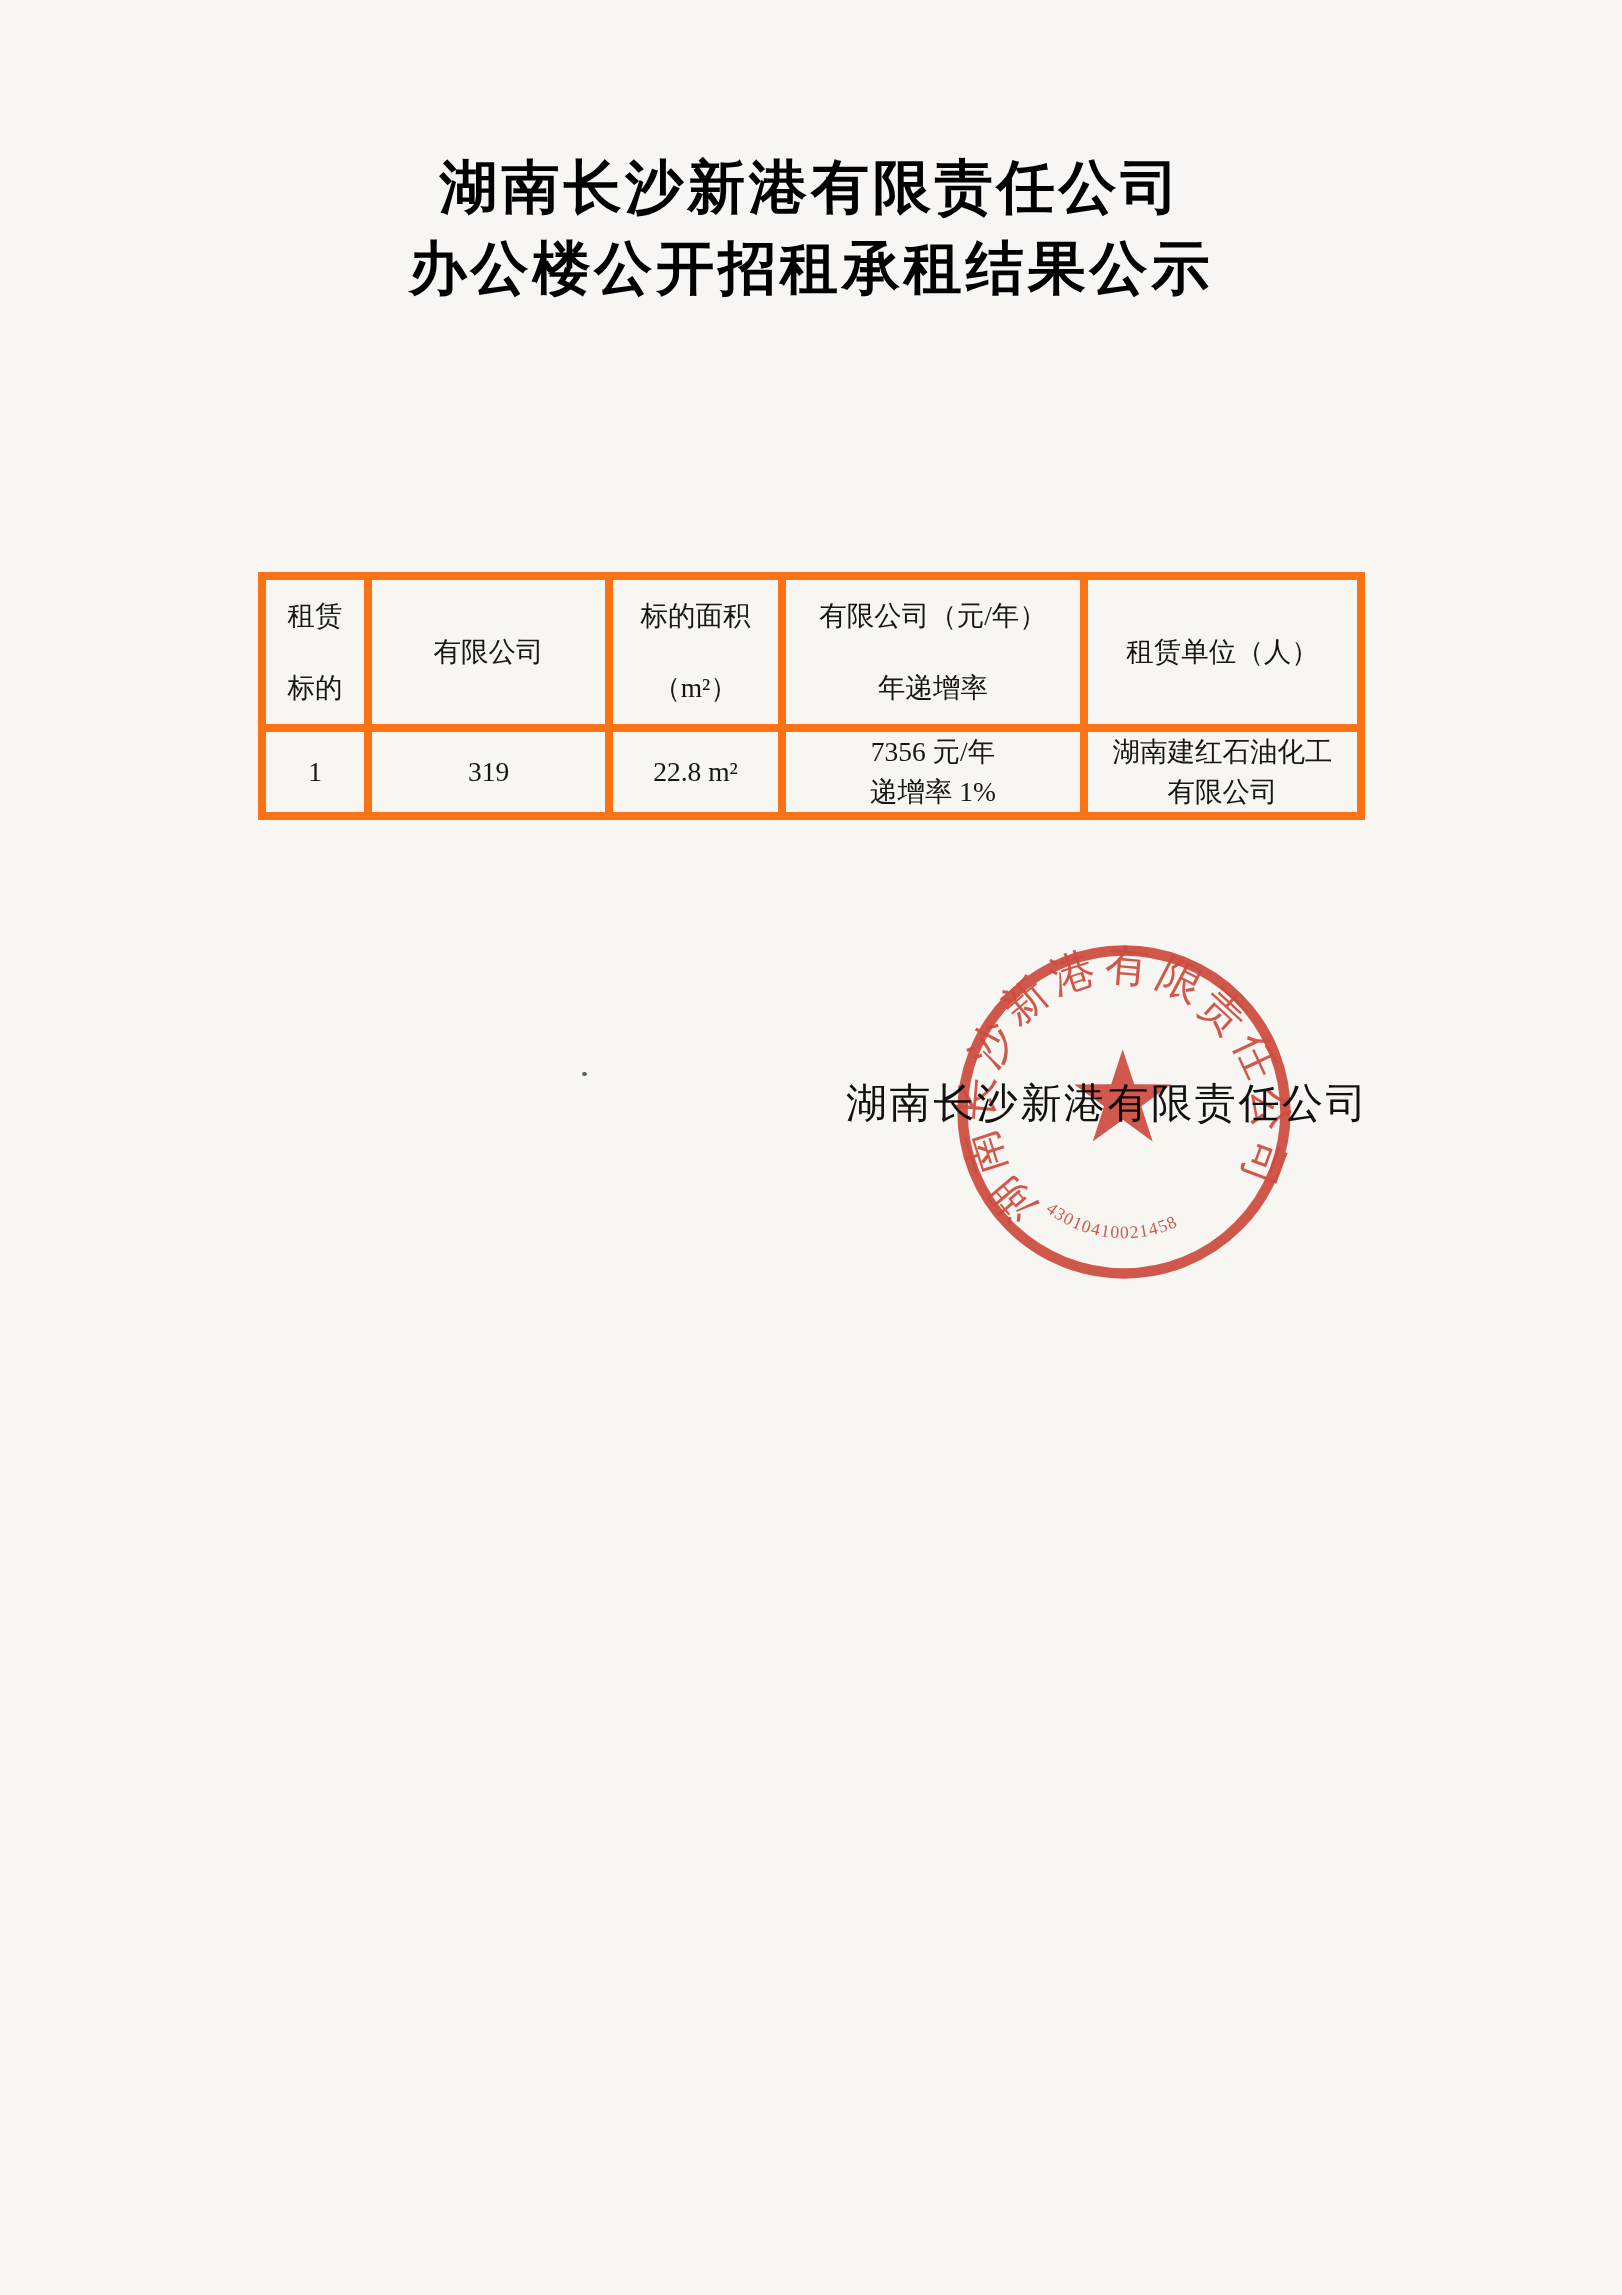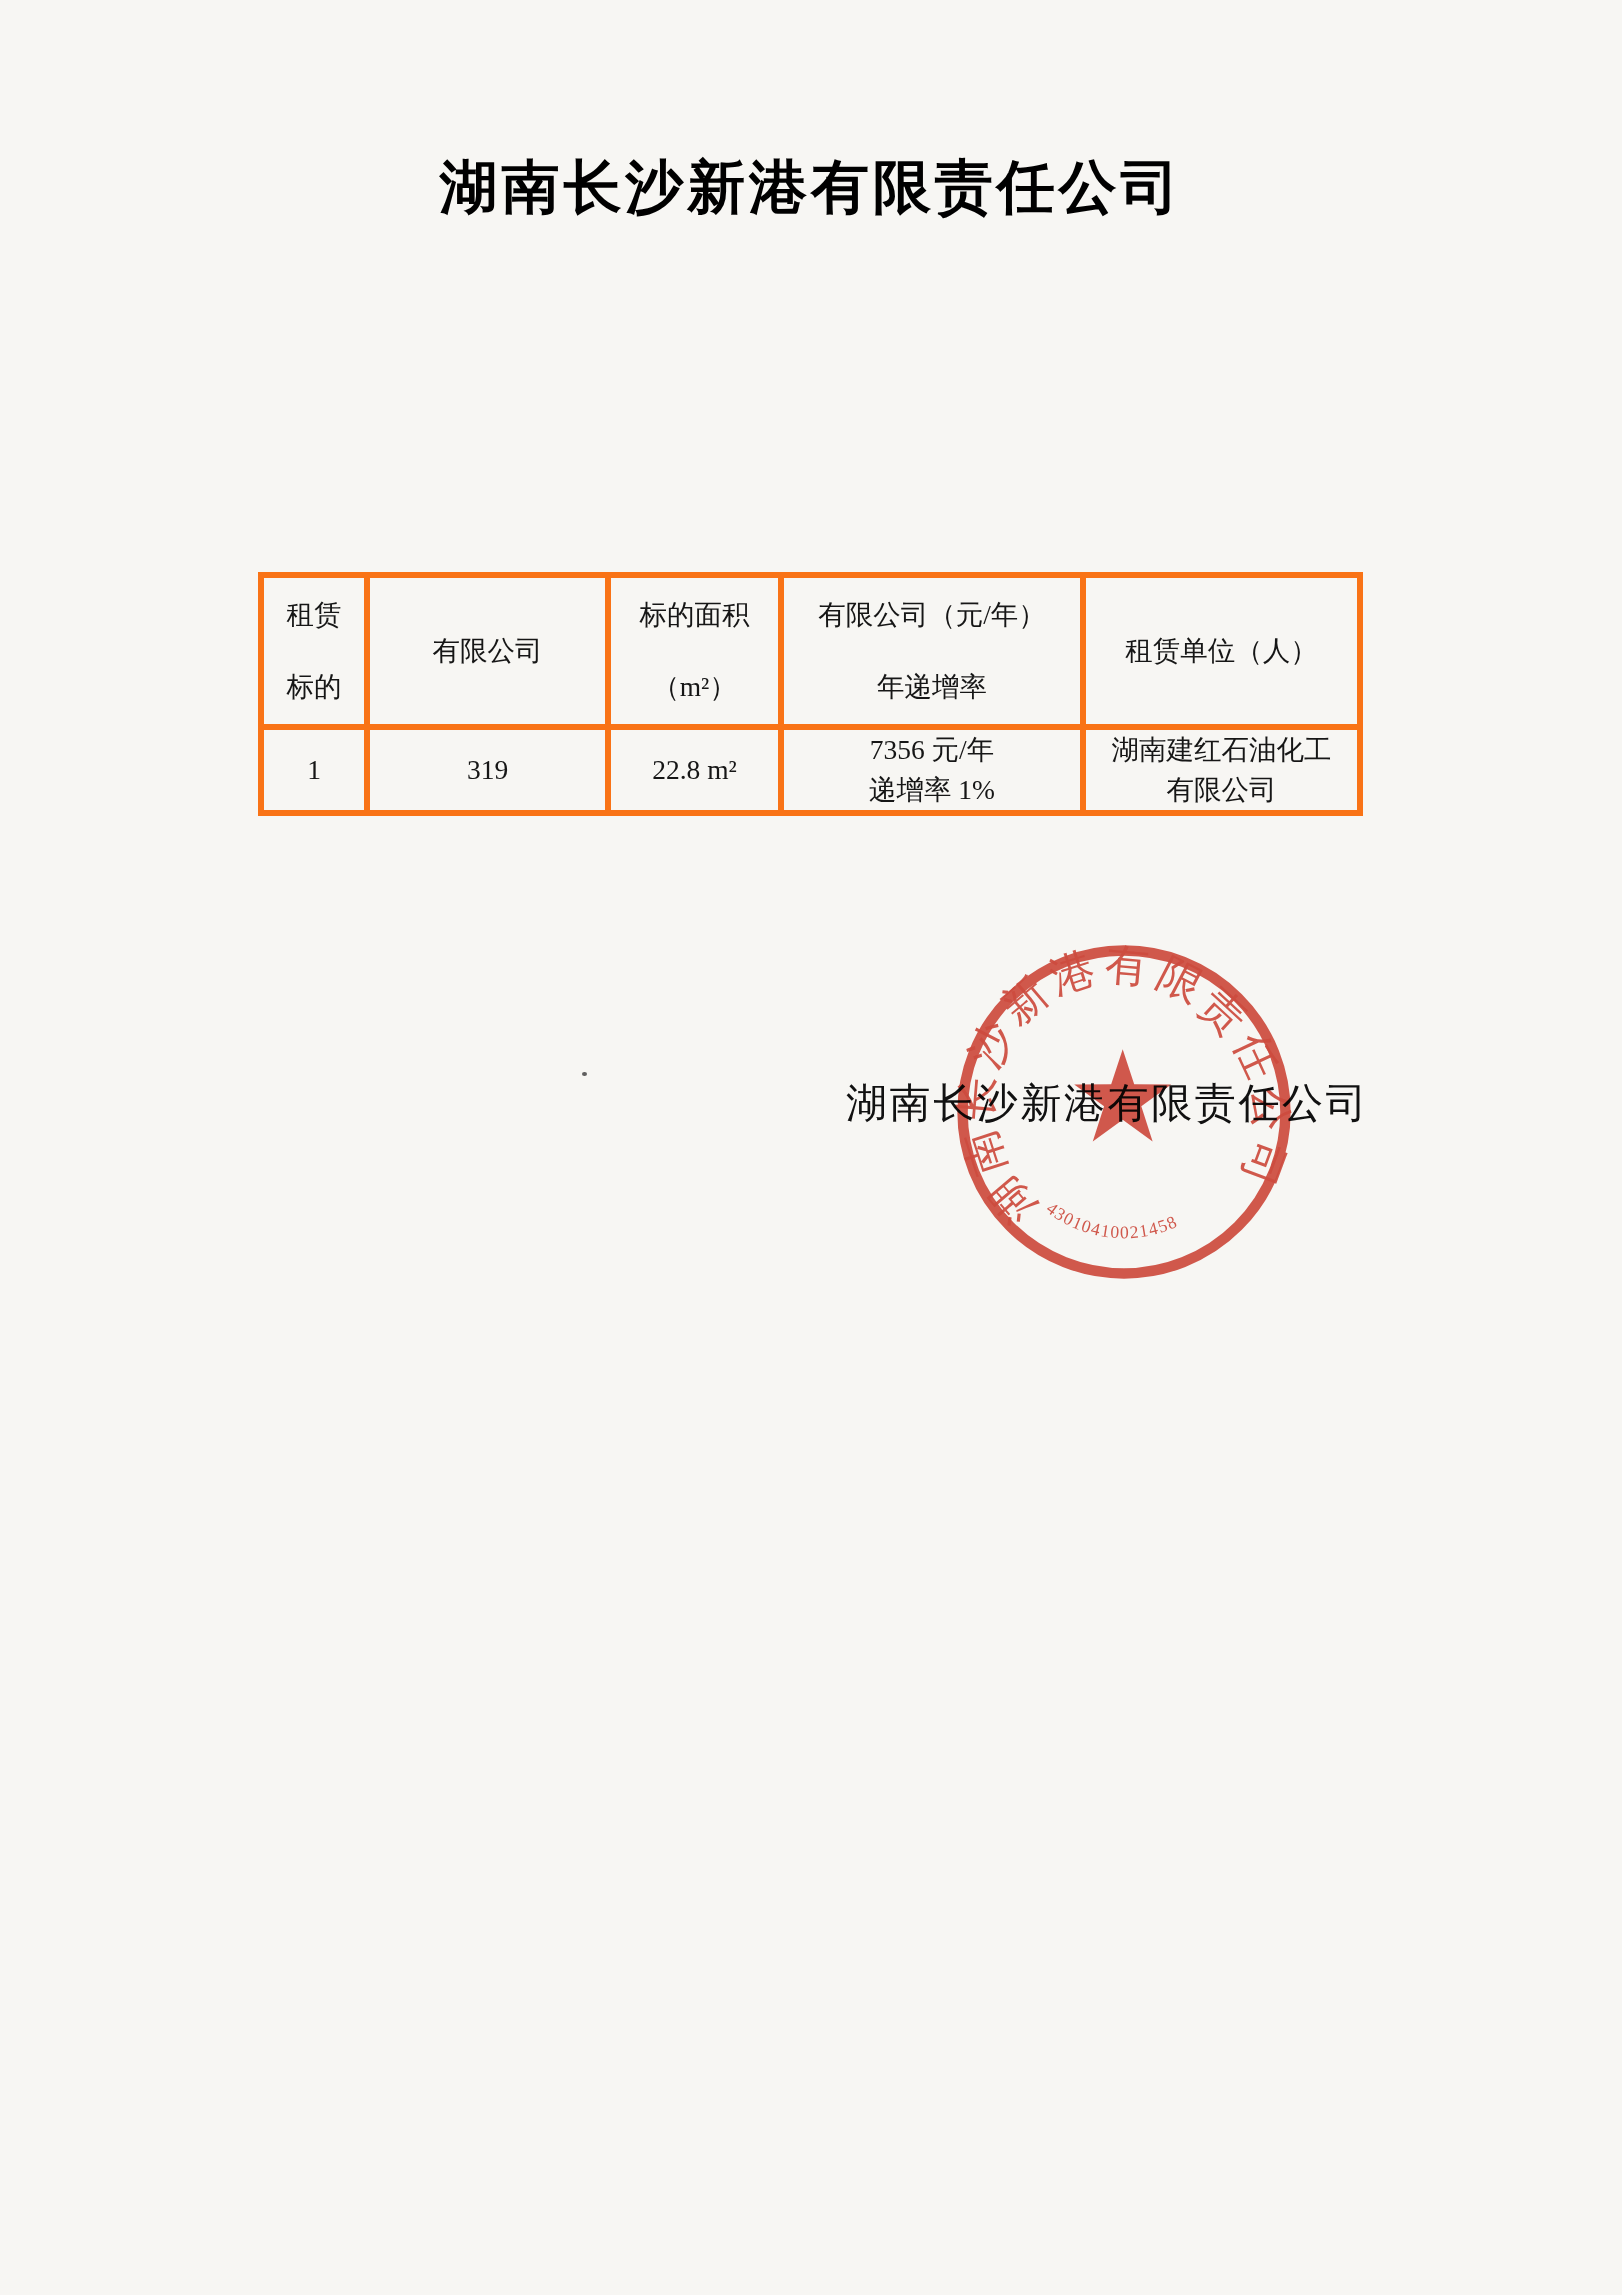--- a/index.html
+++ b/index.html
@@ -25,21 +25,21 @@
   }
   .body-line{white-space:nowrap;}
   .body-line.indent{text-indent:89px;}
   .lease-table{
     position:absolute;left:258px;top:572px;
     width:1099px;height:237px;
     border-collapse:collapse;table-layout:fixed;
     font-size:27.5px;color:#161616;
   }
   .lease-table td{
-    border:6px solid #f97316;
+    border:8px solid #f97316;
     text-align:center;vertical-align:middle;
     padding:0;
   }
   .lease-table .hdr-row td{border-bottom-width:3.3px;}
   .lease-table .hdr-row{height:152px;}
   .lease-table .data-row{height:82px;}
   .hcell{
     display:flex;flex-direction:column;align-items:center;justify-content:center;
     gap:41px;line-height:1.1;
   }
@@ -65,20 +65,21 @@
   }
   .seal svg{width:100%;height:100%;}
   .seal text{font-family:"Liberation Serif","DejaVu Serif",serif;}
 </style>
 </head>
 <body>
 
 <div class="page">
 
   <div class="title title-1">湖南长沙新港有限责任公司</div>
+  <div class="title title-2">办公楼公开招租承租结果公示</div>
 
 
   <table class="lease-table">
     <colgroup>
       <col style="width:106px">
       <col style="width:241px">
       <col style="width:173px">
       <col style="width:302px">
       <col style="width:277px">
     </colgroup>

